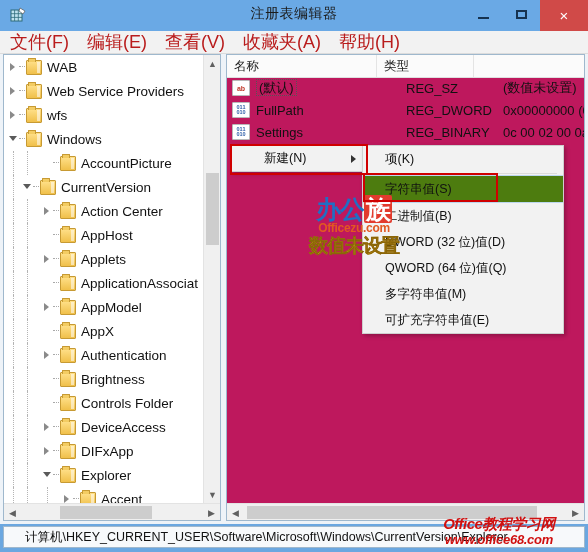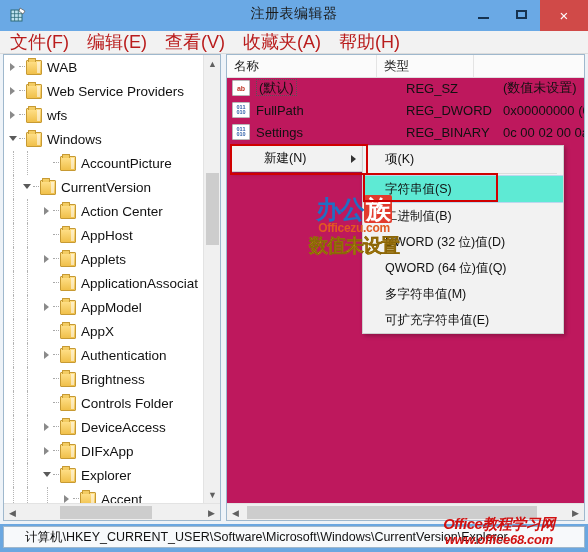--- a/index.html
+++ b/index.html
@@ -163,21 +163,21 @@
   }
   .submenu{
     position:absolute;left:362px;top:145px;width:200px;
     background:#f2f2f2;border:1px solid #cfcfcf;box-shadow:2px 2px 4px rgba(0,0,0,.25);
     z-index:41;
   }
   .sub-item{
     height:26px;display:flex;align-items:center;
     padding-left:22px;font-size:12.5px;color:#111;
   }
-  .sub-item.hl{background:#5eead4;border-top:1px solid #bcd7ef;border-bottom:1px solid #bcd7ef;}
+  .sub-item.hl{background:#4d7c0f;border-top:1px solid #bcd7ef;border-bottom:1px solid #bcd7ef;}
   .sub-sep{height:1px;background:#dcdcdc;margin:1px 6px;}
 
   
   .anno{position:absolute;border:2.5px solid #d00000;z-index:60;pointer-events:none;}
 
   
   .wm-center{
     position:absolute;left:298px;top:196px;width:112px;z-index:50;
     text-align:center;pointer-events:none;font-weight:bold;
   }

